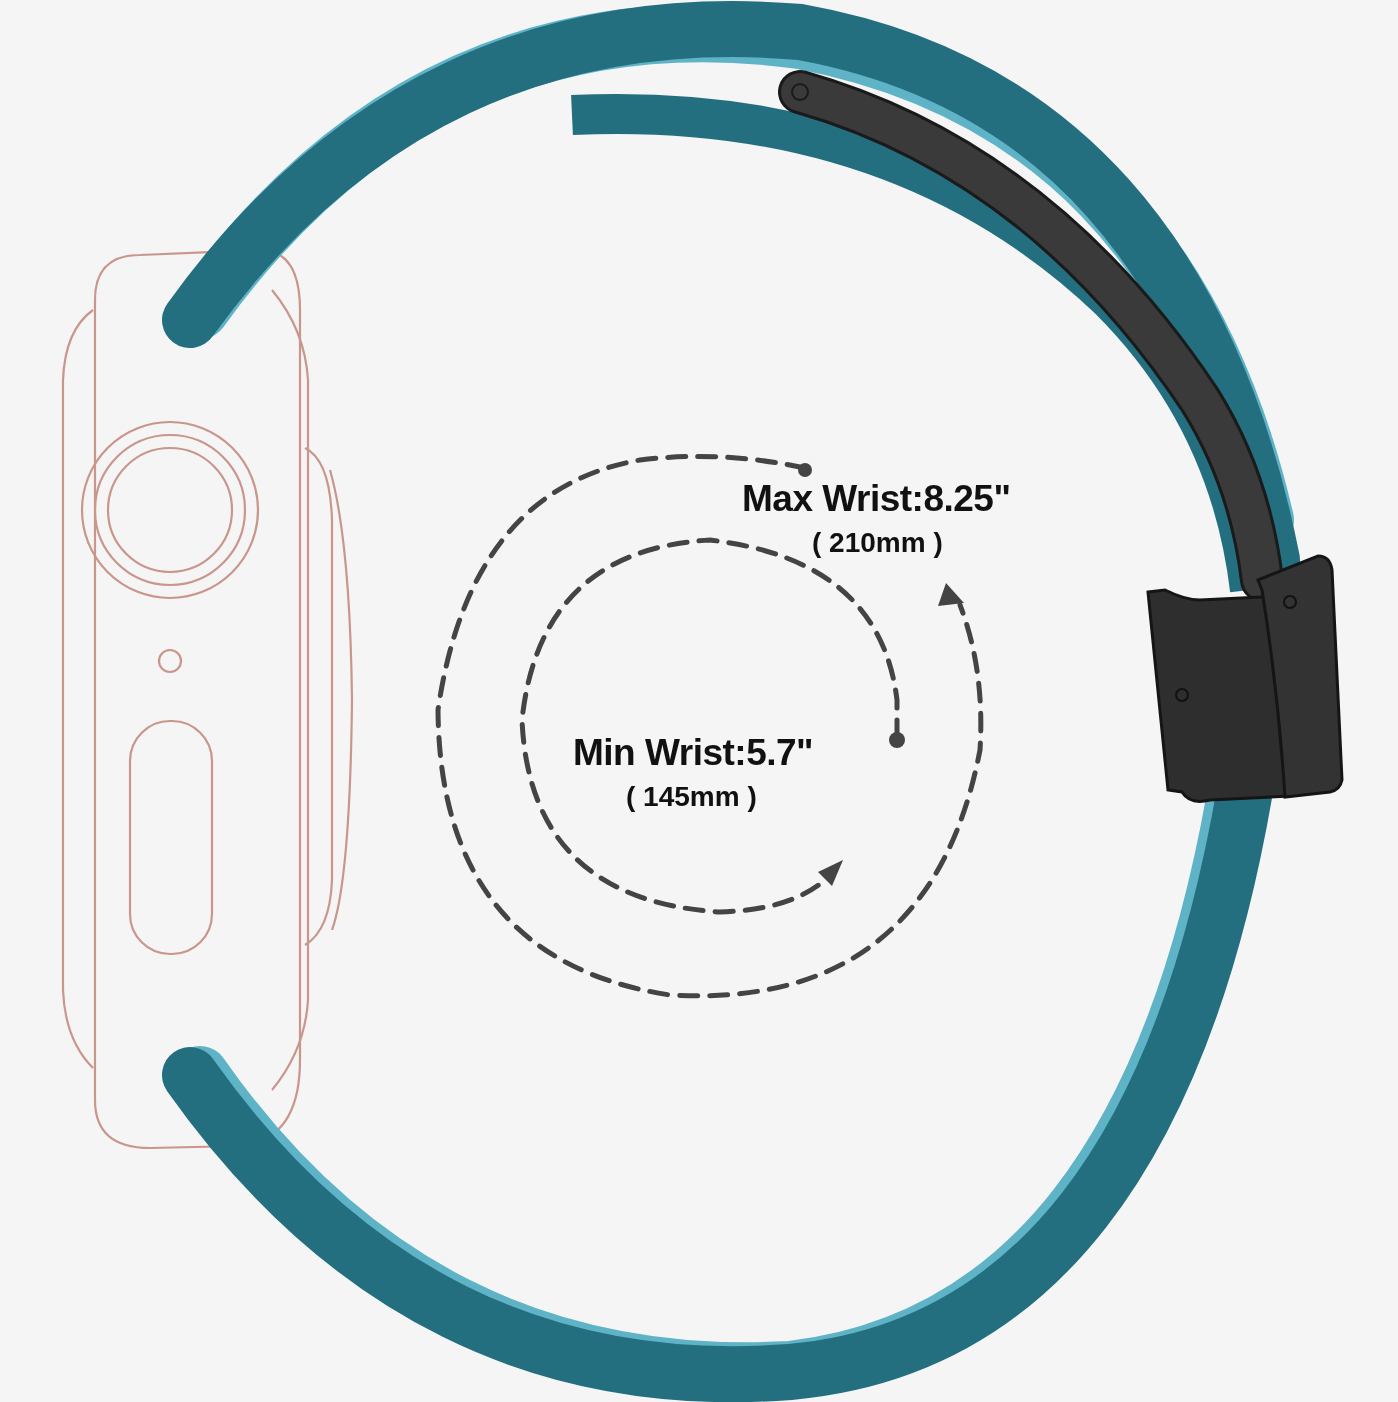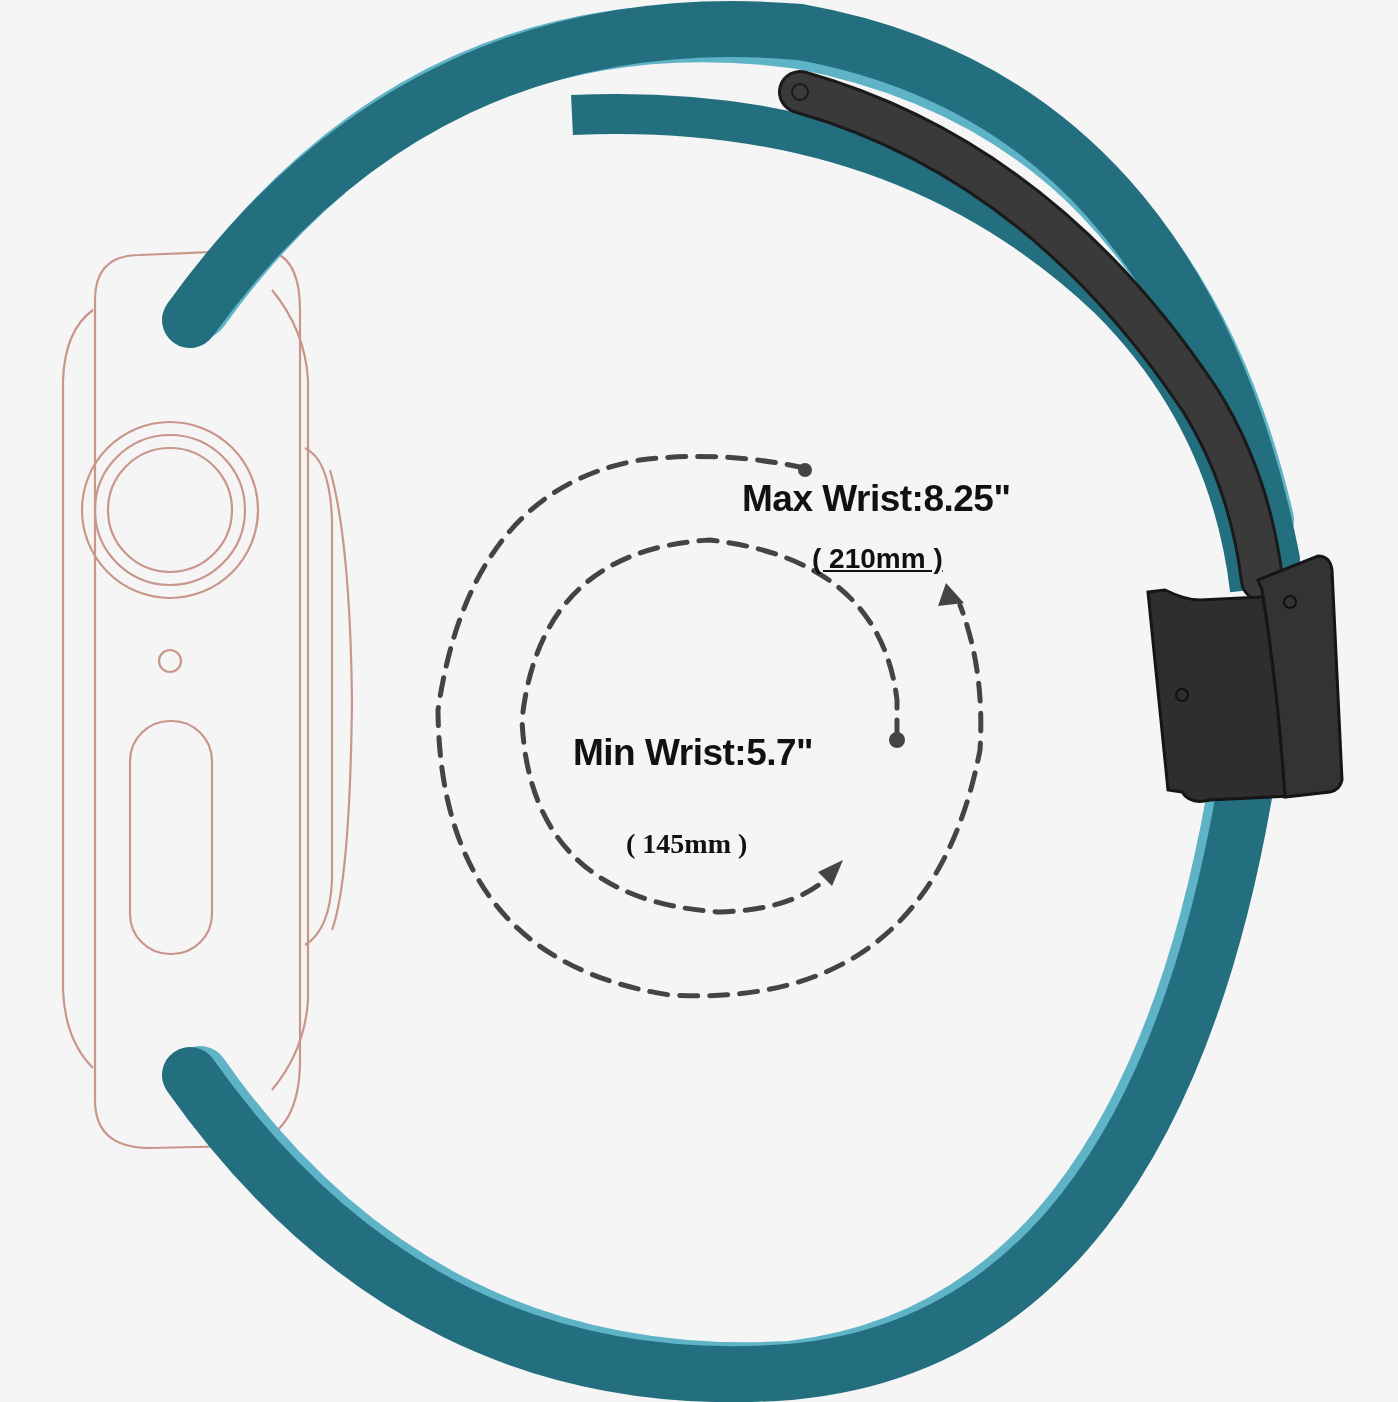--- a/index.html
+++ b/index.html
@@ -68,16 +68,16 @@
     </g>
     <g fill="#444">
       <circle cx="805" cy="470" r="7"></circle>
       <circle cx="897" cy="740" r="8"></circle>
       <polygon points="938,606 946,583 964,603"></polygon>
       <polygon points="818,872 843,860 832,886"></polygon>
     </g>
   </svg>
 
   <div class="label label-main" style="left:742px; top:478px;">Max Wrist:8.25"</div>
-  <div class="label label-sub" style="left:812px; top:543px;text-decoration:underline;">( 210mm )</div>
+  <div class="label label-sub" style="left:812px; top:527px;">( 210mm )</div>
   <div class="label label-main" style="left:573px; top:732px;">Min Wrist:5.7"</div>
-  <div class="label label-sub" style="left:626px; top:828px;font-family:Liberation Serif, serif;">( 145mm )</div>
+  <div class="label label-sub" style="left:626px; top:781px;">( 145mm )</div>
 </div>
 
 </body></html>

